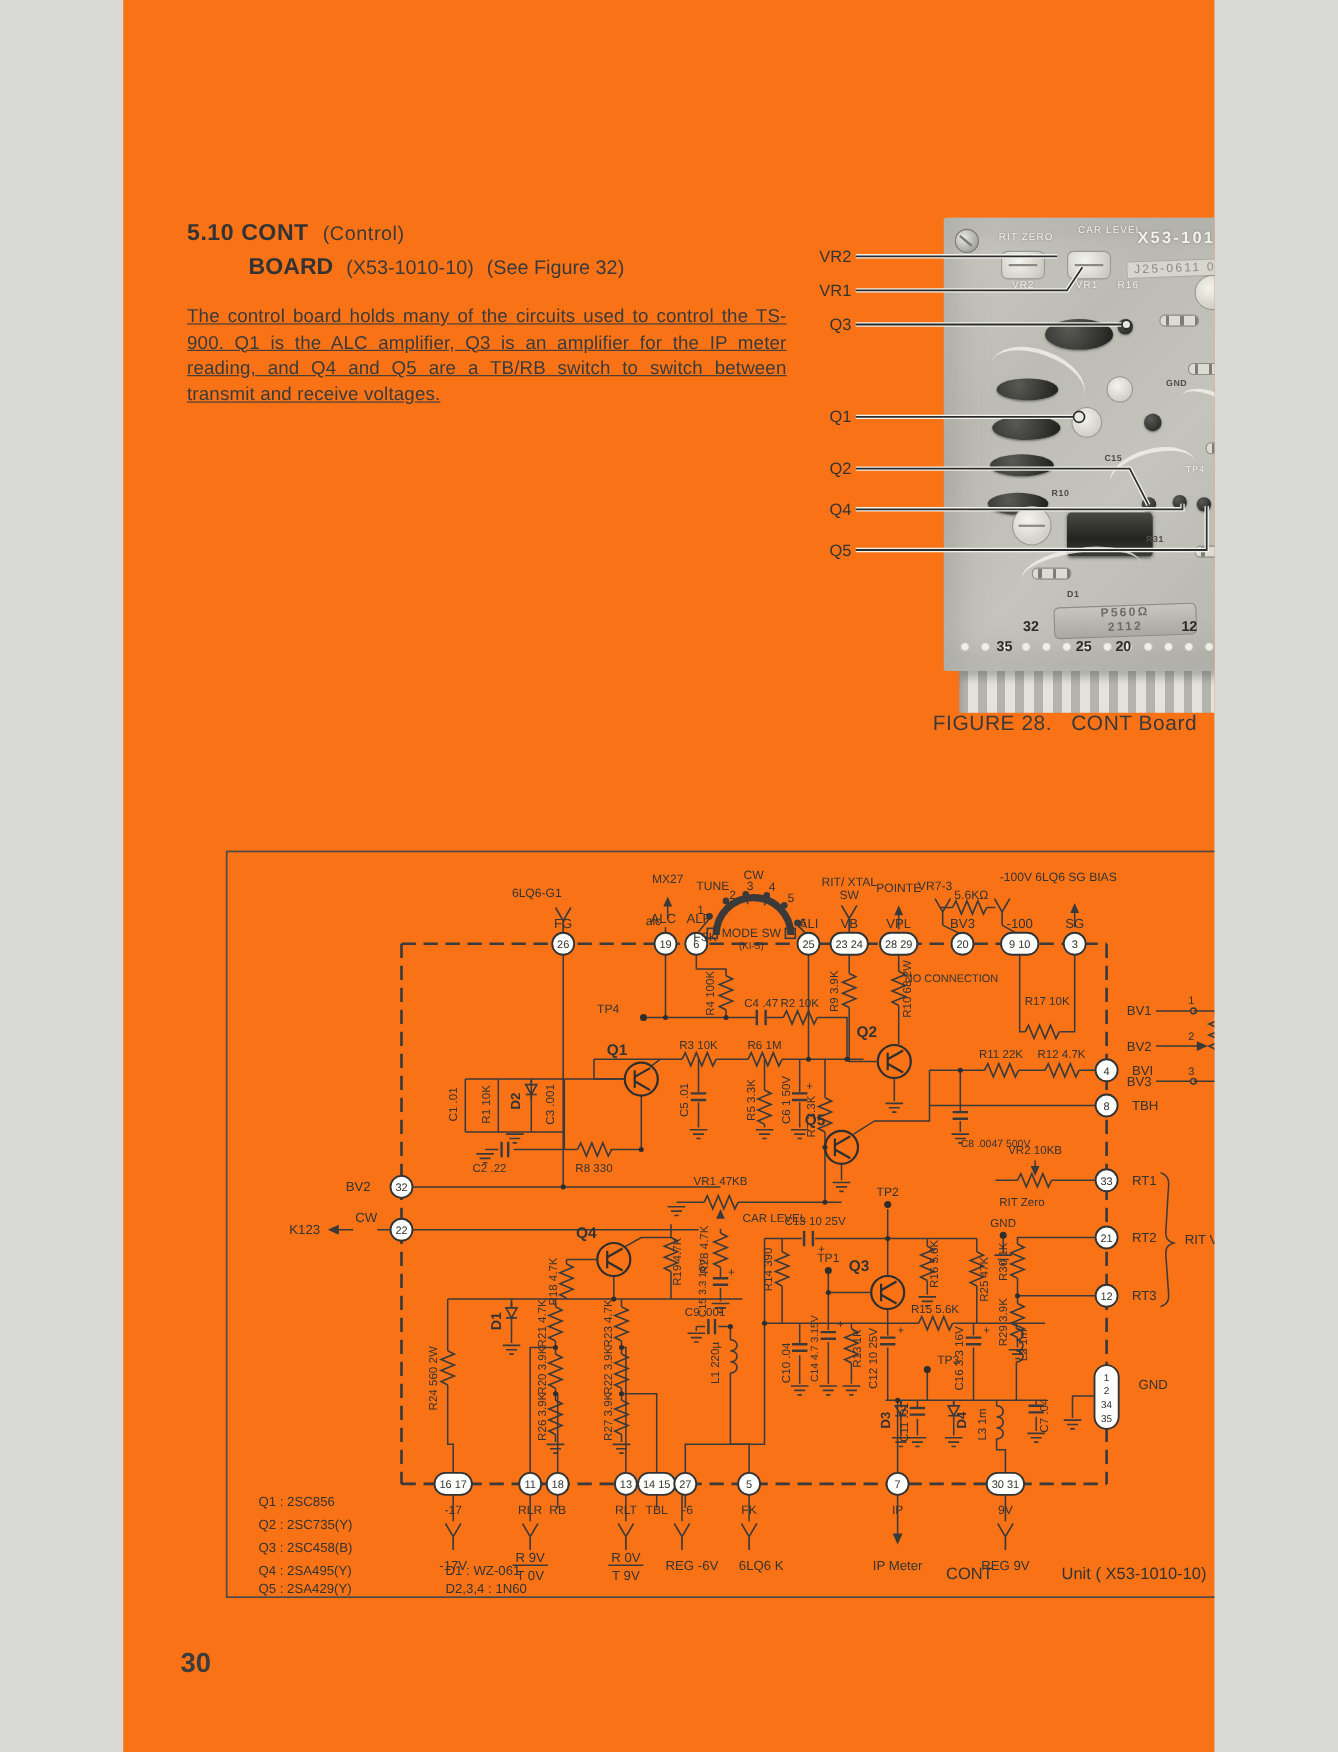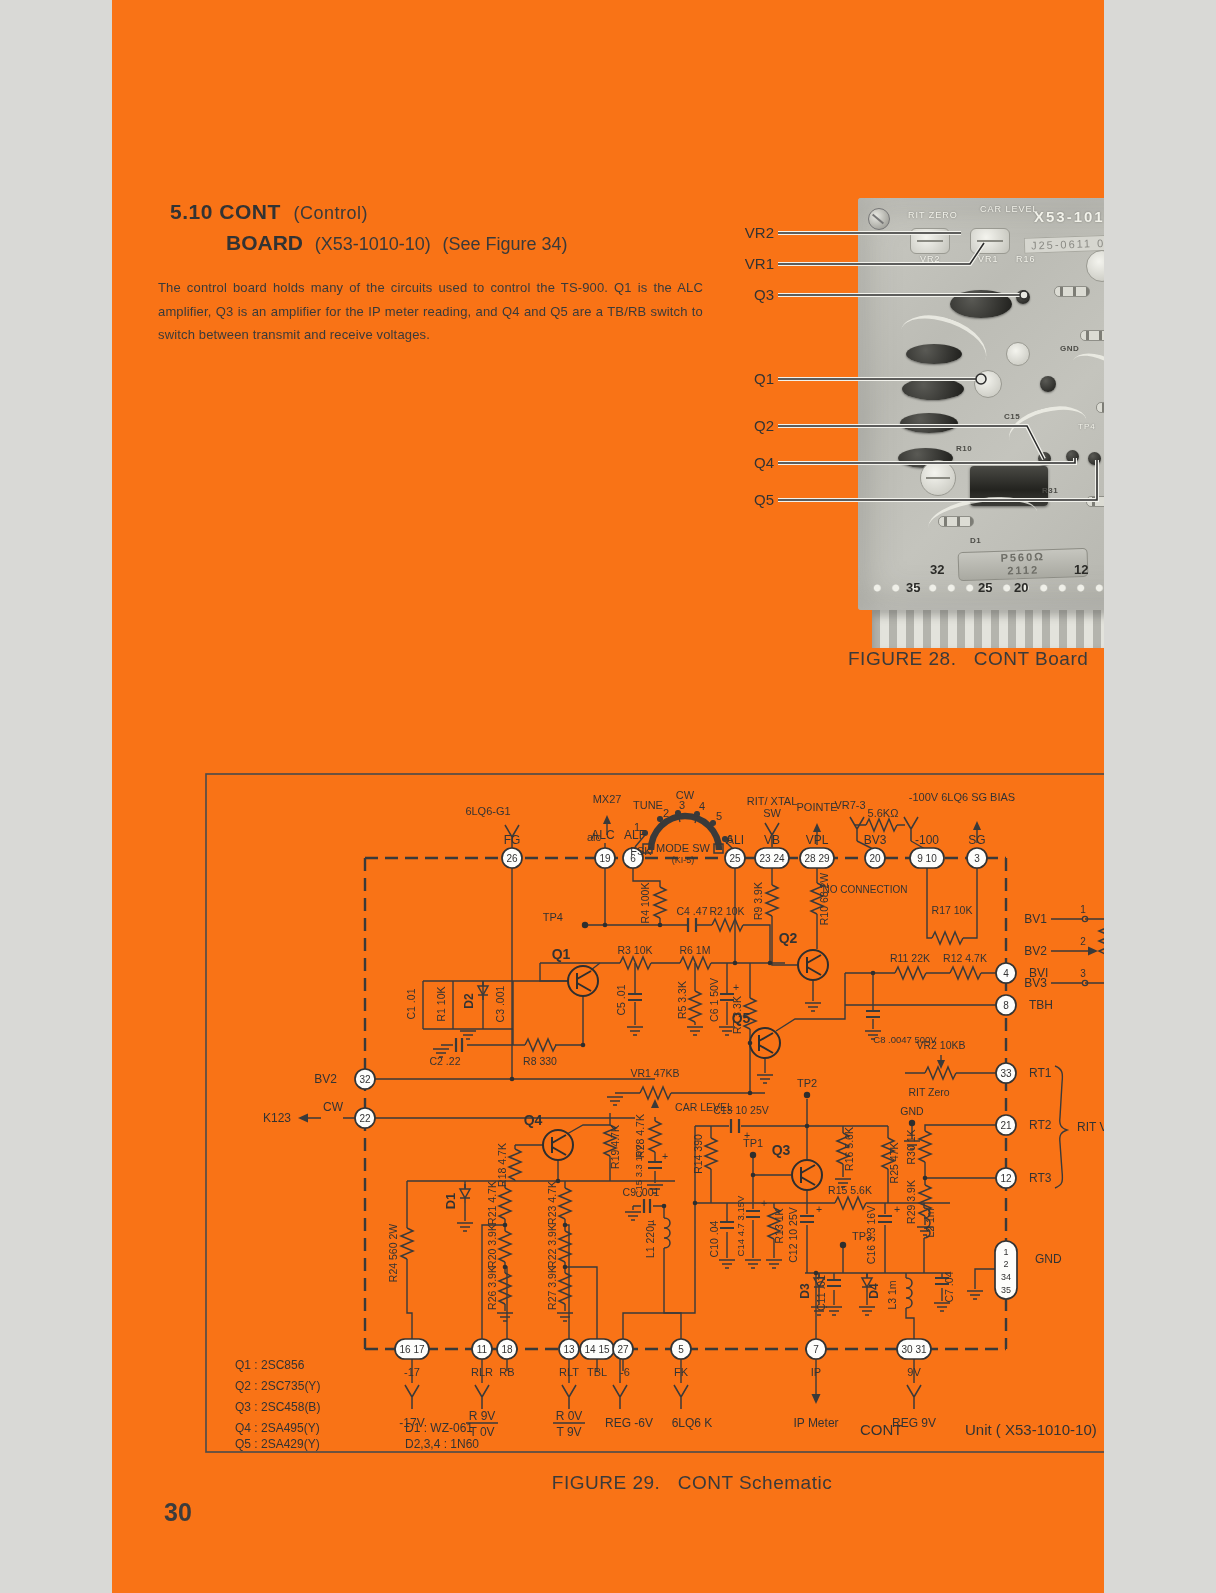--- a/index.html
+++ b/index.html
@@ -4,22 +4,22 @@
 <style>
   html,body{margin:0;padding:0;background:#d9d9d6;}
   .page{position:relative;width:992px;height:1593px;margin:0 auto;background:#f97316;
         font-family:"Liberation Sans",sans-serif;color:#2f2f2f;overflow:hidden;}
   .abs{position:absolute;}
   
   .h-line1{left:58px;top:200px;font-size:21px;font-weight:bold;letter-spacing:0.5px;color:#333;}
   .h-line1 .paren{font-weight:normal;font-size:18px;color:#3a3a3a;}
   .h-line2{left:114px;top:231px;font-size:21px;font-weight:bold;color:#333;}
   .h-line2 .paren{font-weight:normal;font-size:18px;color:#3a3a3a;}
-  p.body{position:absolute;left:46px;width:545px;margin:0;font-size:13px;line-height:23.6px;
-         text-align:justify;color:#3a3a3a;letter-spacing:0.15px;}
+  p.body{position:absolute;left:58px;width:545px;margin:0;font-size:17px;line-height:23.6px;
+         text-align:justify;color:#3a3a3a;letter-spacing:0.15px;text-decoration:underline;}
   
   .photo{left:746px;top:198px;width:332px;height:452px;}
   .board{position:absolute;left:0;top:0;width:332px;height:412px;border-radius:3px;
          background:linear-gradient(135deg,#c9c9c2 0%,#bcbcb5 30%,#c4c4bd 55%,#b3b3ac 100%);
          box-shadow:inset 0 0 40px rgba(80,80,75,.35), inset -8px 0 18px rgba(255,255,255,.4);}
   .screw{position:absolute;width:20px;height:20px;border-radius:50%;
          background:radial-gradient(circle at 35% 35%,#e8e8e2,#8d8d86);border:1px solid #777;}
   .screw:after{content:"";position:absolute;left:2px;top:9px;width:14px;height:2px;background:#777;transform:rotate(40deg);}
   .silk{position:absolute;color:#f2f2ea;font-size:9px;letter-spacing:1px;white-space:nowrap;text-shadow:0 0 2px rgba(0,0,0,.35);}
   .partno{font-size:15px;font-weight:bold;letter-spacing:2px;}
@@ -53,21 +53,21 @@
 <div class="page">
 
   <div class="abs h-line1">
     <span>5.10</span>
     <span>CONT</span>&nbsp;
     <span class="paren">(Control)</span>
   </div>
   <div class="abs h-line2">
     <span>BOARD</span>&nbsp;
     <span class="paren">(X53-1010-10)</span>&nbsp;
-    <span class="paren">(See Figure 34)</span>
+    <span class="paren">(See Figure 32)</span>
   </div>
 
   <p class="body" style="top:276px">The control board holds many of the circuits used to control the TS-900. Q1 is the ALC amplifier, Q3 is an amplifier for the IP meter reading, and Q4 and Q5 are a TB/RB switch to switch between transmit and receive voltages.</p>
 
   <div class="abs photo">
     <div class="board">
       <div class="screw" style="left:10px;top:10px"></div>
       <div class="screw" style="left:296px;top:26px"></div>
       <div class="silk" style="left:50px;top:12px">RIT ZERO</div>
       <div class="silk" style="left:122px;top:6px">CAR LEVEL</div>
@@ -620,17 +620,16 @@
       <text x="30" y="675">Q5 : 2SA429(Y)</text>
       <text x="200" y="659">D1 : WZ-061</text>
       <text x="200" y="675">D2,3,4 : 1N60</text>
     </g>
     <g font-size="15">
       <text x="655" y="662">CONT</text>
       <text x="760" y="662">Unit ( X53-1010-10)</text>
     </g>
   </svg>
 
-  <div class="abs fig-caption" style="left:280px;top:1472px;width:600px;text-align:center">FIGURE 29.&nbsp;&nbsp; CONT Schematic</div>
 
   <div class="abs pageno">30</div>
 
 </div>
 
 </body></html>

